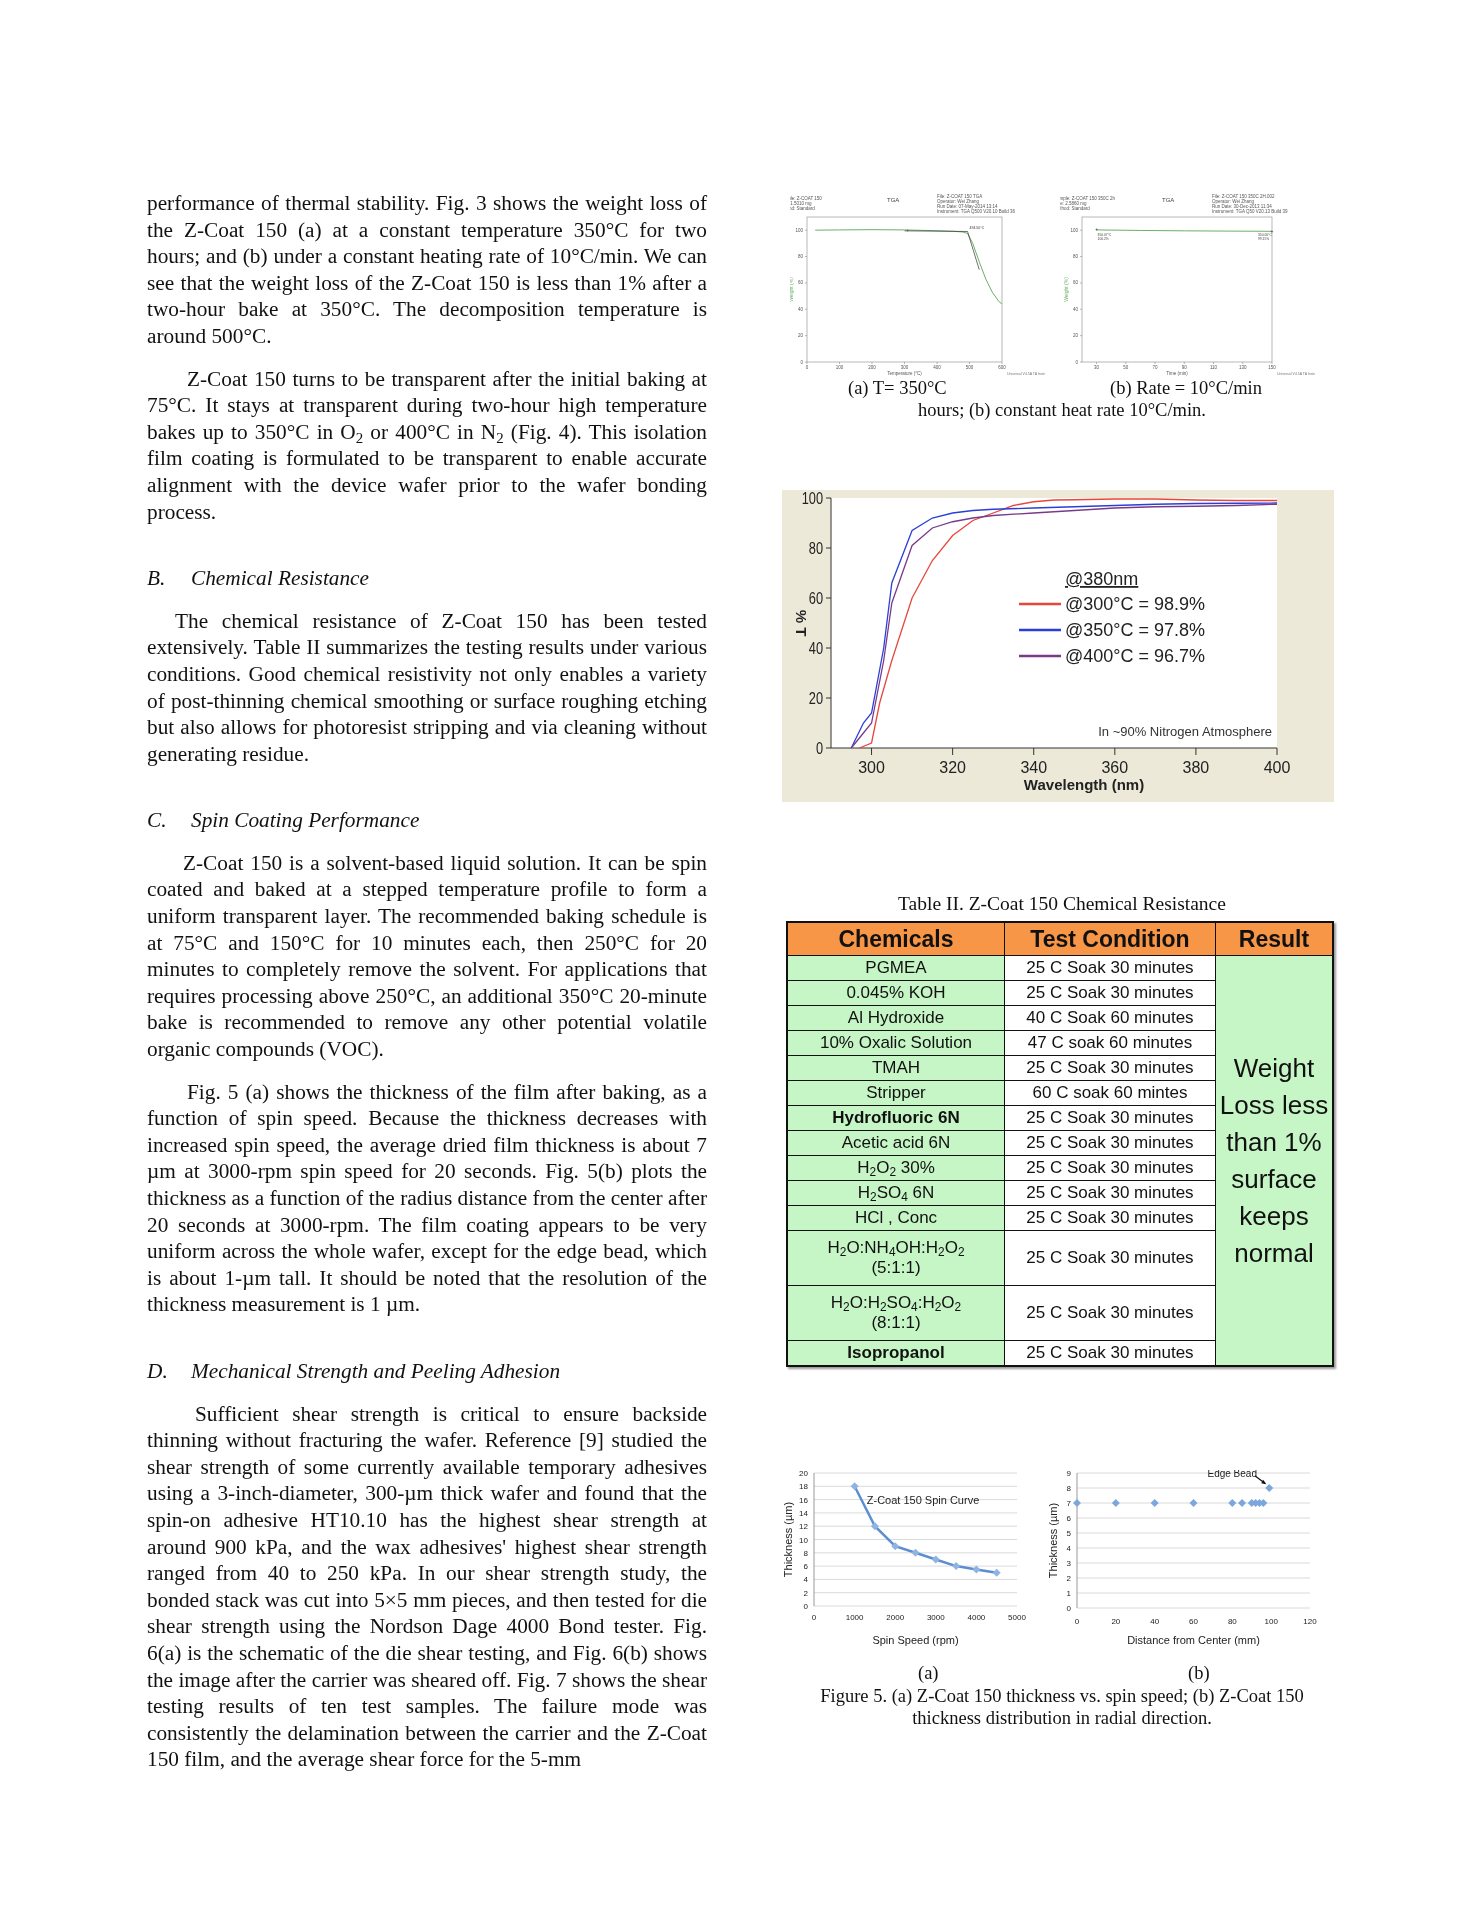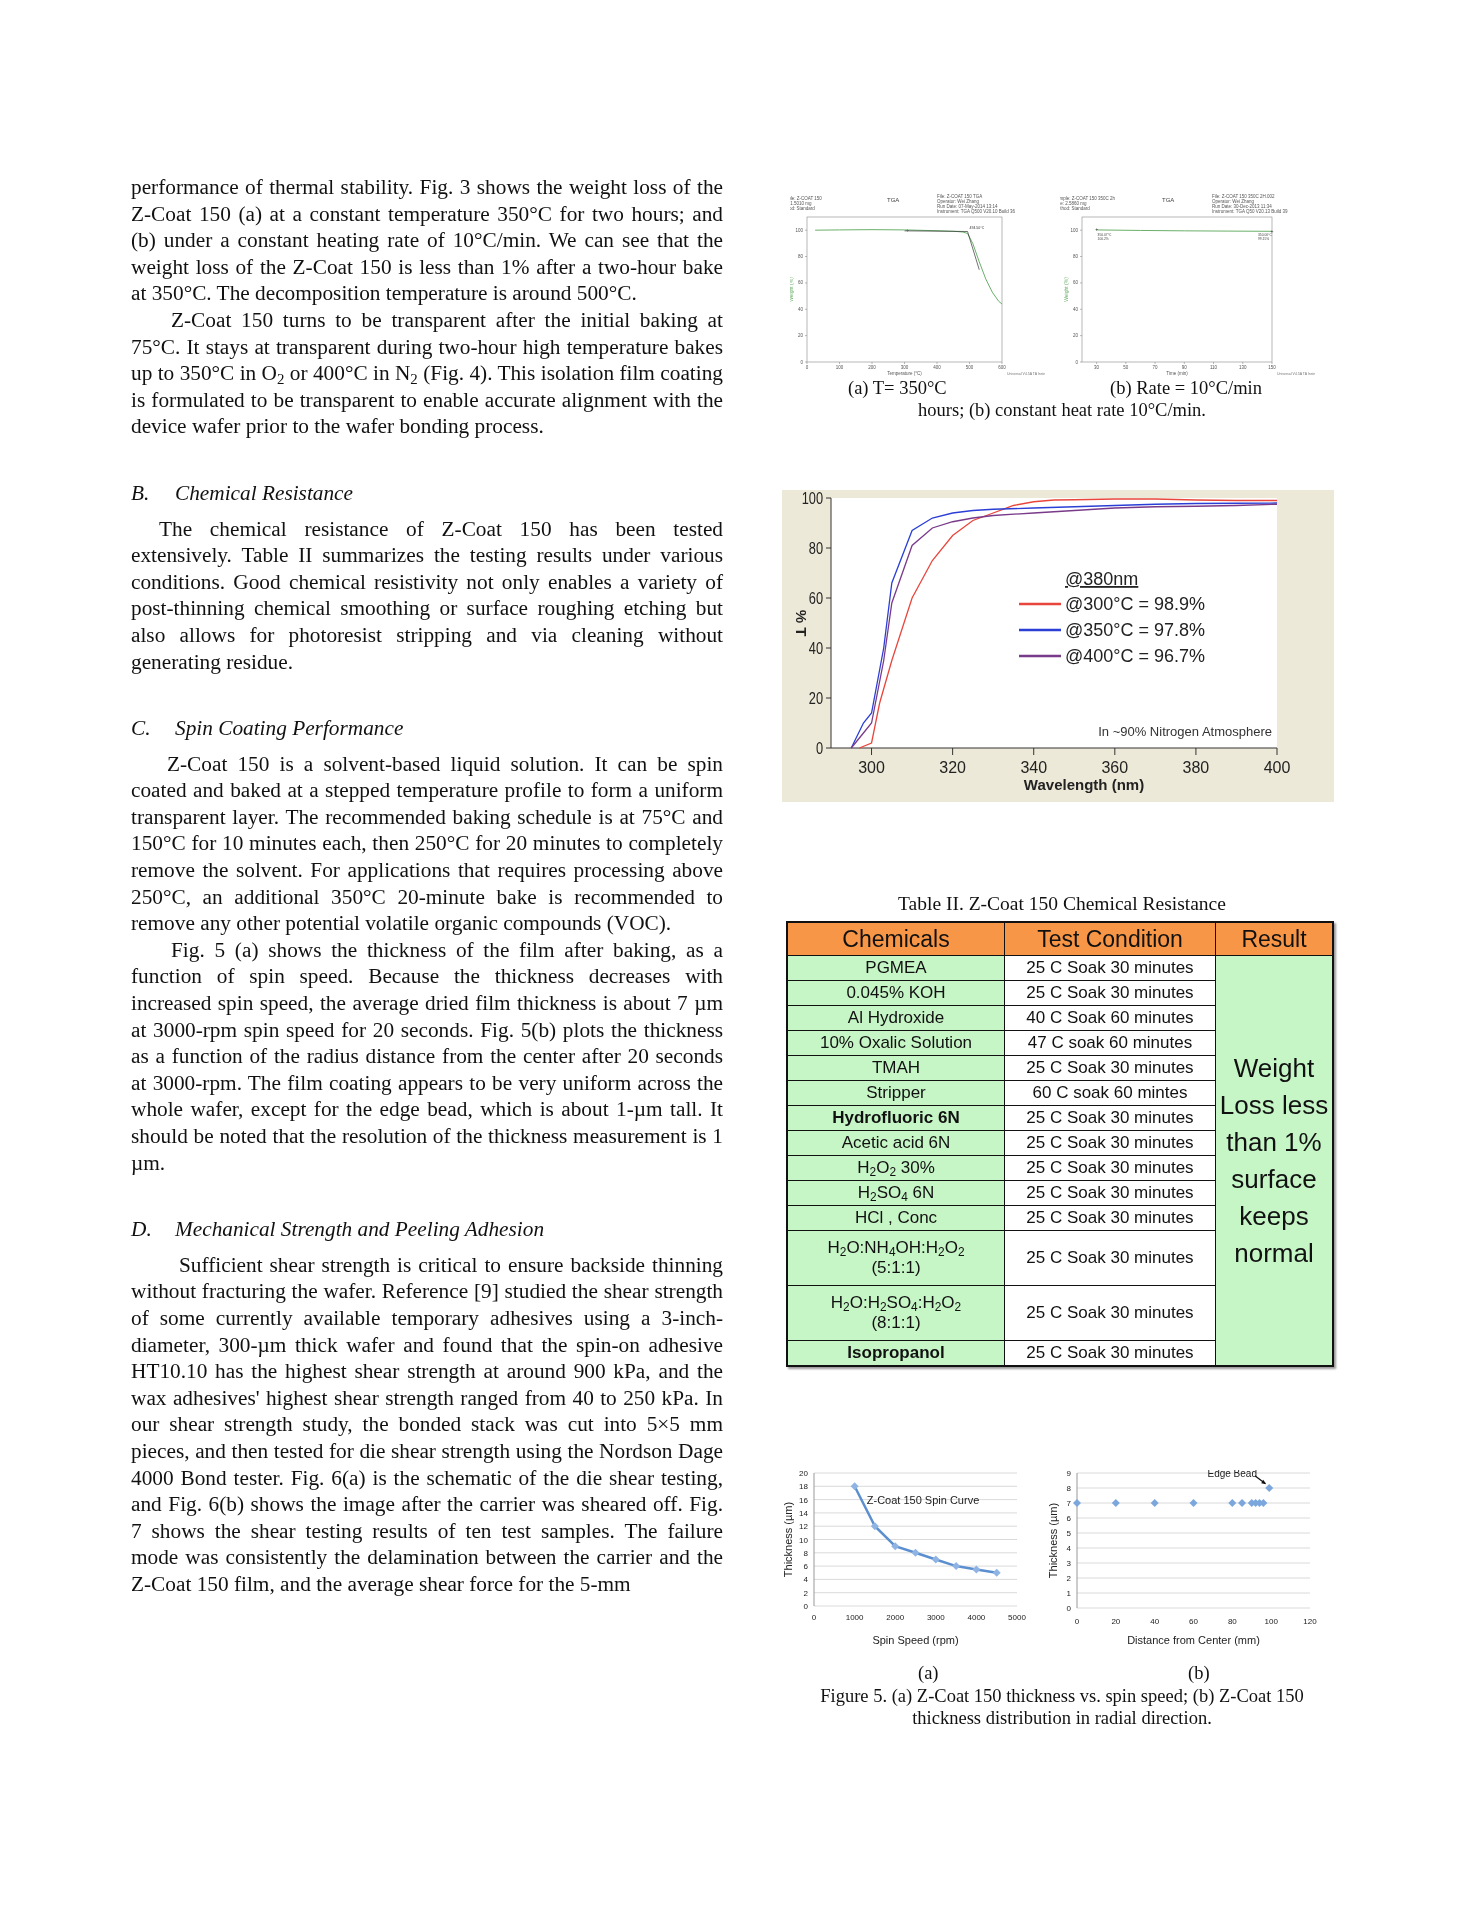--- a/index.html
+++ b/index.html
@@ -1,32 +1,32 @@
 <!DOCTYPE html>
 <html><head>
 <meta charset="utf-8">
 <style>
   html,body{margin:0;padding:0;background:#fff;}
   body{width:1484px;height:1920px;position:relative;overflow:hidden;font-family:"Liberation Serif","DejaVu Serif",serif;color:#111;}
   .col-left{position:absolute;left:131px;top:174px;width:592px;font-size:21.3px;line-height:26.6px;text-align:justify;}
-  .col-left p{margin:0;}
+  .col-left p{margin:16px;}
   .indent{text-indent:40px;}
   .indent2{text-indent:48px;}
   .sec-head{font-style:italic;margin-top:40px !important;margin-bottom:9px !important;}
   .sec-head .lbl{display:inline-block;width:44px;}
   .cap{font-size:18.5px;line-height:22px;text-align:center;}
   .tga-svg{position:absolute;left:0;top:0;}
   .sub-a{position:absolute;left:848px;top:378px;font-size:18.5px;}
   .sub-b{position:absolute;left:1110px;top:378px;font-size:18.5px;}
   .fig3cap{position:absolute;left:782px;top:399px;width:560px;}
   .fig4{position:absolute;left:782px;top:490px;width:552px;height:312px;background:#ede9d8;}
   .fig4cap{position:absolute;left:782px;top:803px;width:560px;}
   .table-title{position:absolute;left:782px;top:893px;width:560px;font-size:19.5px;text-align:center;}
   table.chem{position:absolute;left:786px;top:921px;width:548px;border-collapse:collapse;font-family:"Liberation Sans","DejaVu Sans",sans-serif;font-size:17px;border:2.5px solid #111;box-shadow:2px 2px 2px #999;}
-  table.chem th{background:#f79646;font-weight:normal;font-size:23px;height:32px;border:1.5px solid #111;padding:0;}
+  table.chem th{background:#f79646;font-weight:bold;font-size:23px;height:32px;border:1.5px solid #111;padding:0;}
   table.chem td{border:1.5px solid #111;padding:0;text-align:center;line-height:20px;height:24px;}
   table.chem td.c1{background:#c6f5c6;width:216px;}
   table.chem td.c2{background:#fff;width:210px;margin-top:13px;}
   table.chem td.res{background:#c6f5c6;font-size:26px;line-height:37px;}
   table.chem td.tall{height:54px;}
   .b{font-weight:bold;}
   sub{font-size:0.7em;vertical-align:-0.25em;line-height:0;}
   .fig5a{position:absolute;left:780px;top:1470px;}
   .fig5b{position:absolute;left:1045px;top:1470px;}
   .sub5a{position:absolute;left:918px;top:1663px;font-size:18.5px;}

